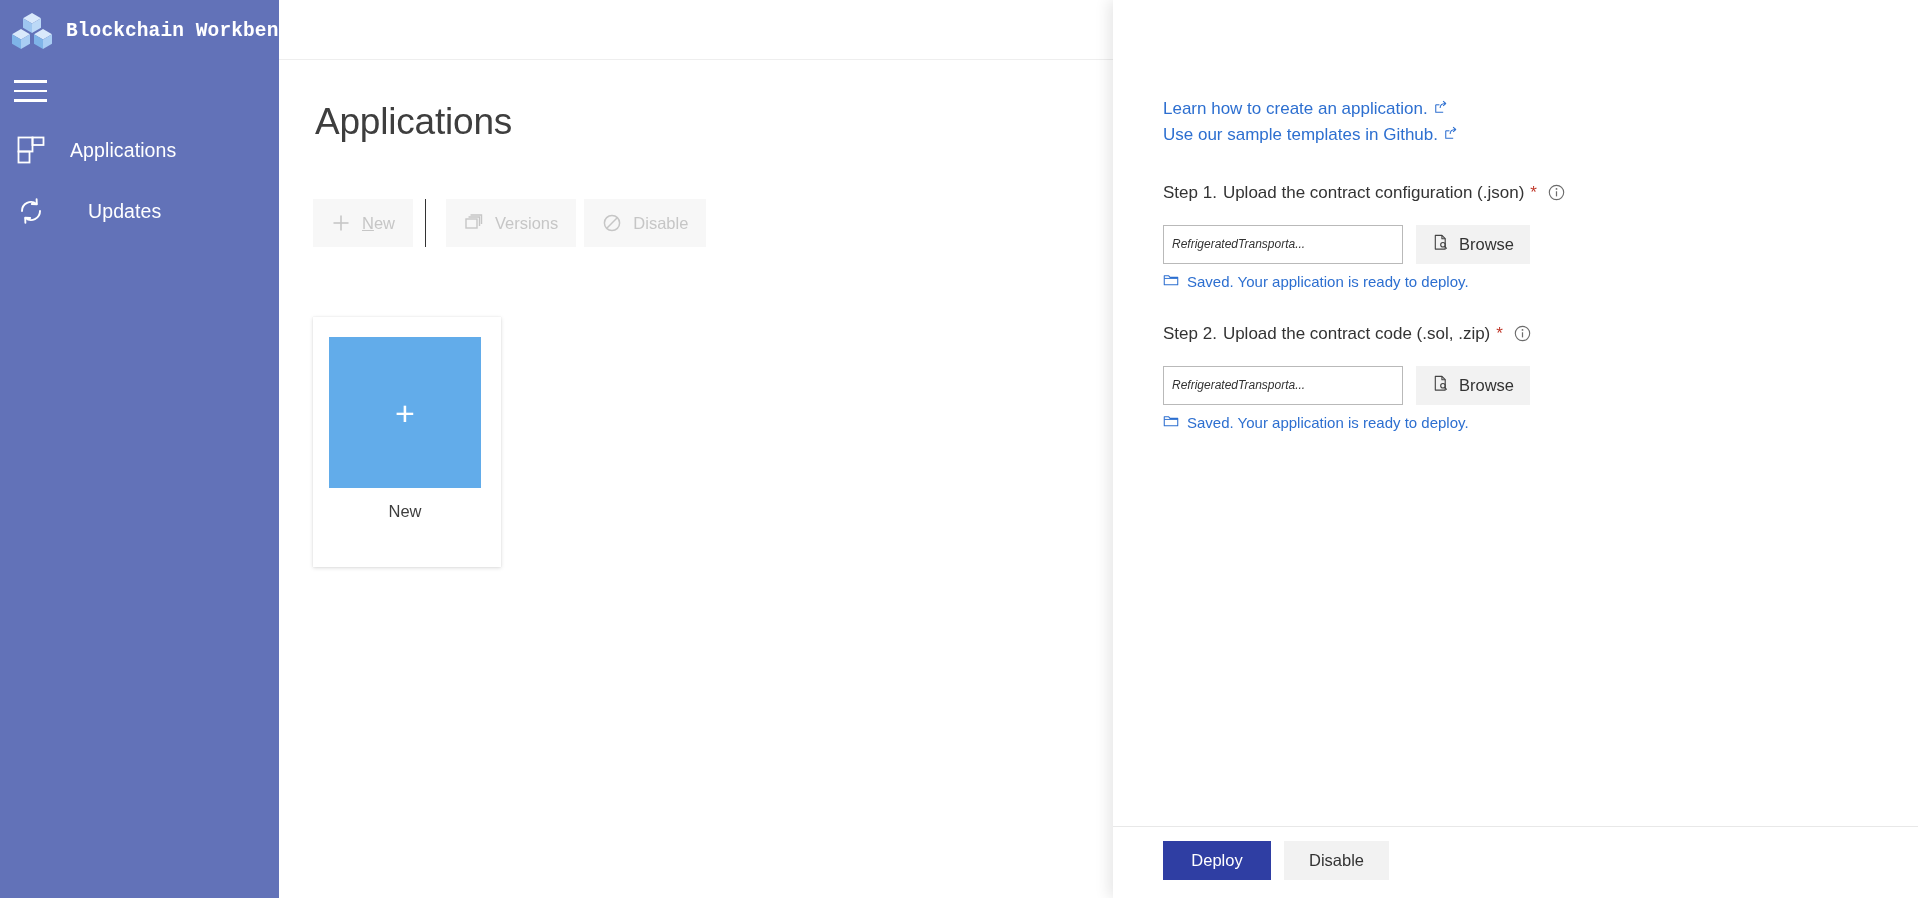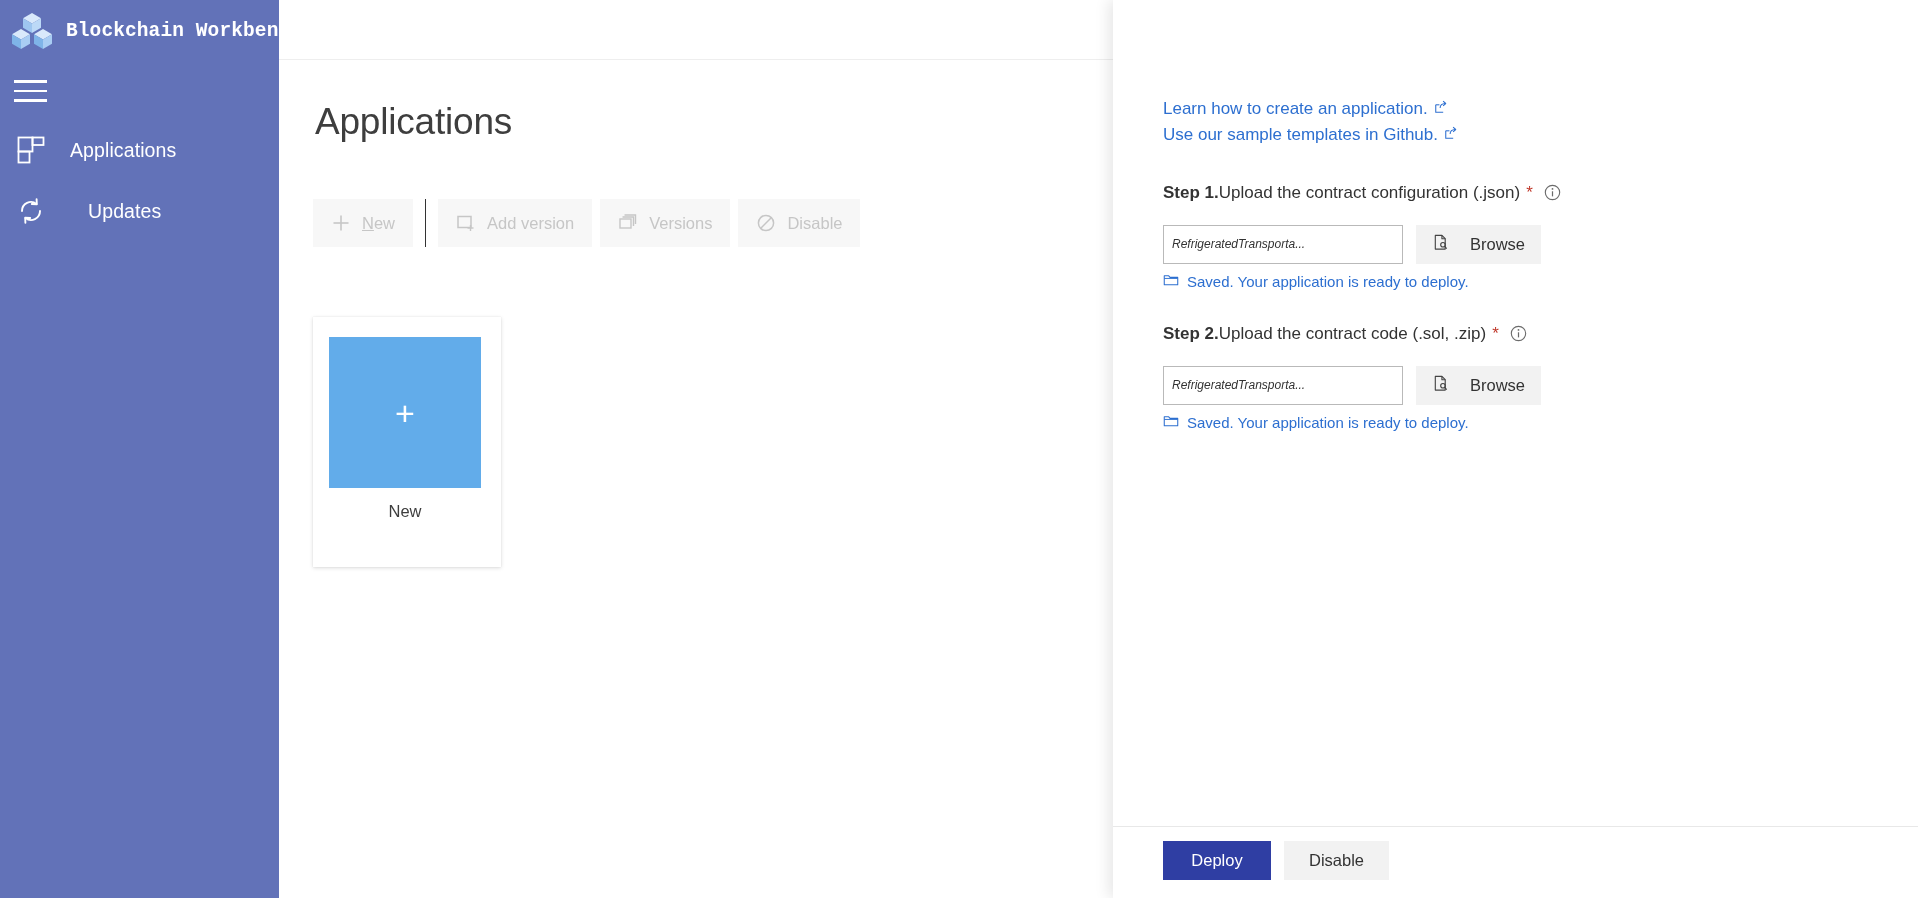--- a/index.html
+++ b/index.html
@@ -212,21 +212,21 @@
   .panel-link-row { display: block; }
 
   .step-block { margin-top: 34px; }
   .step-label {
     font-size: 17px;
     color: #333333;
     display: flex;
     align-items: center;
     gap: 0px;
   }
-  .step-num { font-weight: bold; }
+  .step-num { font-weight: normal; margin-right: 6px; }
   .req-star { color: #c0392b; margin-left: 6px; }
   .info-icon {
     margin-left: 11px;
     display: inline-flex;
     cursor: pointer;
   }
   .upload-row {
     margin-top: 22px;
     display: flex;
     align-items: stretch;
@@ -247,21 +247,21 @@
     overflow: hidden;
     white-space: nowrap;
     font-style: italic;
   }
   .browse-btn {
     height: 39px;
     background: #f2f2f2;
     border: none;
     display: flex;
     align-items: center;
-    gap: 21px;
+    gap: 10px;
     padding: 0 16px;
     font-size: 16.5px;
     color: #333333;
     cursor: pointer;
     font-family: "Liberation Sans", sans-serif;
   }
   .saved-row {
     margin-top: 9px;
     display: flex;
     align-items: center;
@@ -381,30 +381,20 @@
         <svg viewBox="0 0 20 20" width="20" height="20" aria-hidden="true">
           <line x1="10" y1="2.5" x2="10" y2="17.5" stroke="#c6c6c6" stroke-width="1.6"></line>
           <line x1="2.5" y1="10" x2="17.5" y2="10" stroke="#c6c6c6" stroke-width="1.6"></line>
         </svg>
       </span>
       <span><span class="tb-accesskey">N</span><span>ew</span></span>
     </div>
 
     <div class="tb-sep"></div>
 
-    <div class="tb-btn">
-      <span class="tb-icon">
-        <svg viewBox="0 0 20 20" width="20" height="20" aria-hidden="true">
-          <rect x="2" y="3.5" width="13" height="11" fill="none" stroke="#c6c6c6" stroke-width="1.5"></rect>
-          <line x1="14.5" y1="12" x2="14.5" y2="18" stroke="#c6c6c6" stroke-width="1.4"></line>
-          <line x1="11.5" y1="15" x2="17.5" y2="15" stroke="#c6c6c6" stroke-width="1.4"></line>
-        </svg>
-      </span>
-      <span>Add version</span>
-    </div>
 
     <div class="tb-gap"></div>
 
     <div class="tb-btn">
       <span class="tb-icon">
         <svg viewBox="0 0 20 20" width="20" height="20" aria-hidden="true">
           <rect x="2" y="6" width="11" height="9" fill="none" stroke="#c6c6c6" stroke-width="1.4"></rect>
           <path d="M4.5 4h11v9" fill="none" stroke="#c6c6c6" stroke-width="1.4"></path>
           <path d="M6.5 2h11v9" fill="none" stroke="#c6c6c6" stroke-width="1.4"></path>
         </svg>

